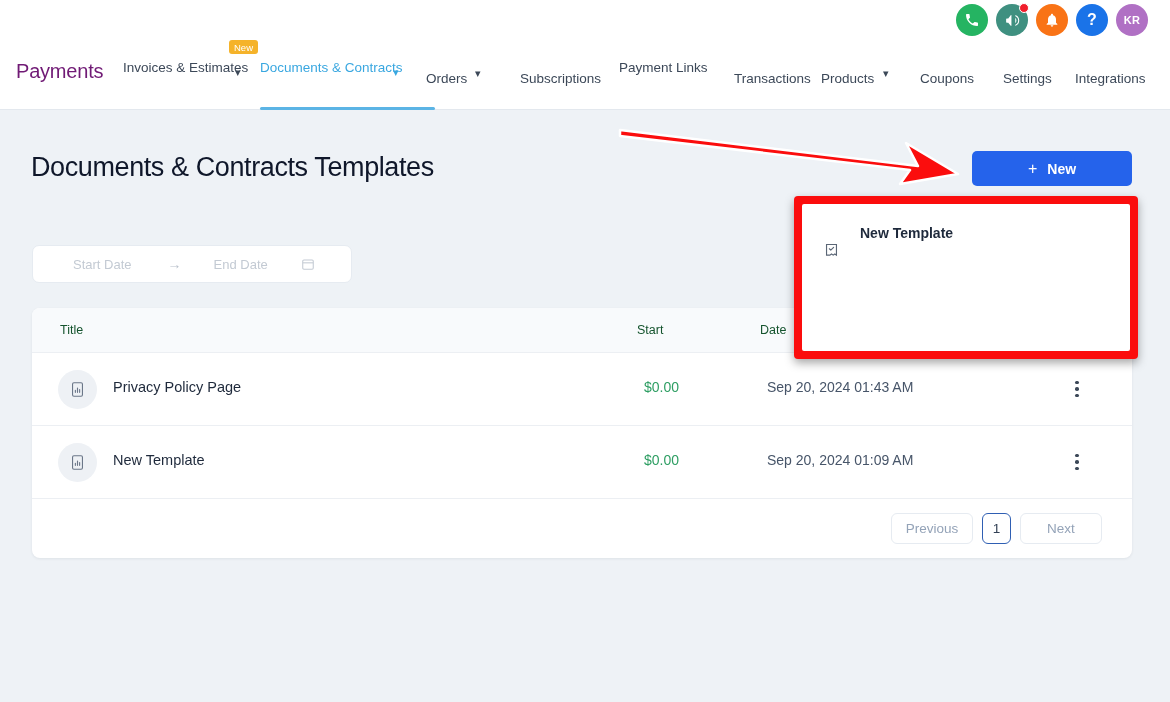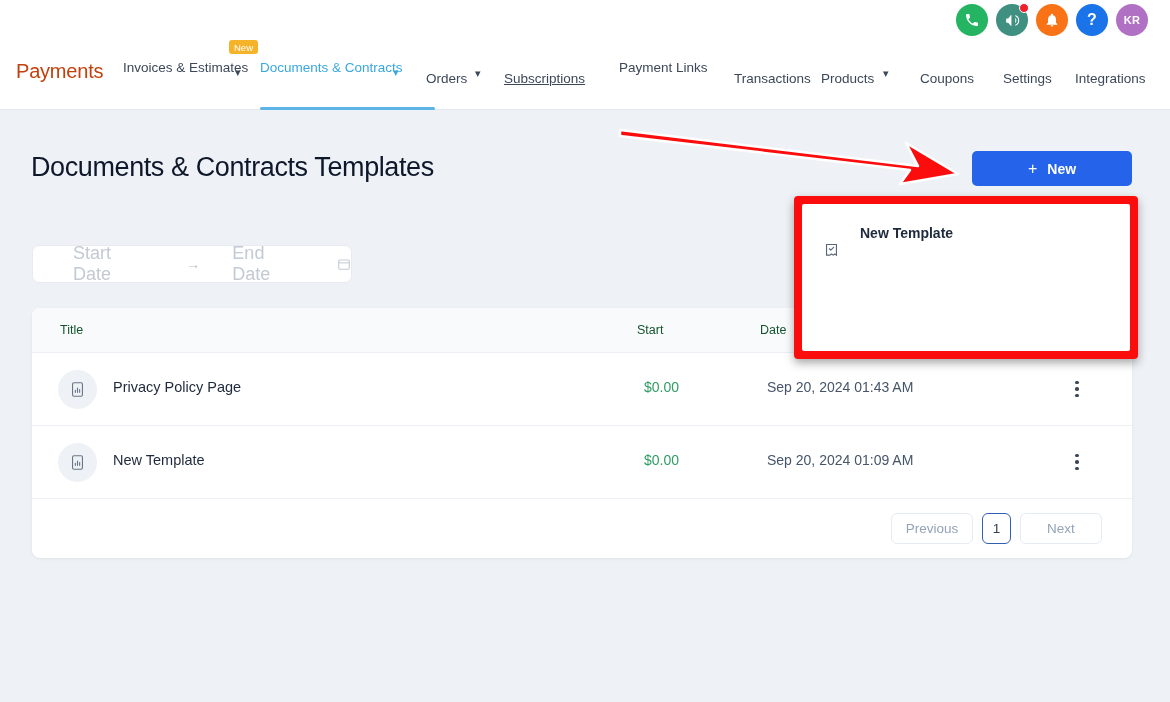--- a/index.html
+++ b/index.html
@@ -32,21 +32,21 @@
   .ic-help  { background: #1a73e8; font-weight: bold; font-size: 16px; }
   .ic-avatar{ background: #b070c4; font-size: 11px; font-weight: bold; letter-spacing: .3px; }
   .dot-badge {
     position: absolute; right: -1px; top: -1px;
     width: 10px; height: 10px; border-radius: 50%;
     background: #f01e2c; border: 1.5px solid #fff;
   }
 
   .brand {
     position: absolute; left: 16px; top: 60px;
-    font-size: 20px; color: #c2410c; font-weight: 400; letter-spacing: -.2px;
+    font-size: 20px; color: #701a75; font-weight: 400; letter-spacing: -.2px;
   }
 
   .nav { position: absolute; left: 120px; top: 38px; right: 10px; height: 72px; }
   .nav-item {
     position: absolute; font-size: 13.5px; color: #3c4858;
     line-height: 25px; cursor: pointer; white-space: nowrap;
   }
   .nav-item.two-line { width: 74px; }
   .nav-item.active { color: #39a7e0; }
   .nav-underline {
@@ -81,21 +81,21 @@
     font-size: 14px; font-weight: 600; cursor: pointer;
   }
   .new-btn .plus { font-size: 16px; font-weight: 400; }
 
   
   .date-filter {
     position: absolute; left: 32px; top: 245px; width: 320px; height: 38px;
     background: #fff; border: 1px solid #e6ebf1; border-radius: 7px;
     display: flex; align-items: center;
   }
-  .date-ph { font-size: 18px; color: #c3cad3; }
+  .date-ph { font-size: 13px; color: #c3cad3; }
   .df-start { margin-left: 40px; }
   .df-arrow { margin-left: 36px; color: #b9c1cb; font-size: 14px; }
   .df-end   { margin-left: 32px; }
   .df-cal   { margin-left: 33px; display: flex; }
 
   
   .card {
     position: absolute; left: 32px; top: 308px; width: 1100px; height: 250px;
     background: #fff; border-radius: 8px;
     box-shadow: 0 1px 3px rgba(16,24,40,.07);
@@ -216,21 +216,21 @@
 
       <span class="new-badge" style="left:109px; top:2px;">New</span>
 
       <div class="nav-item two-line active" style="left:140px; top:17px;">Documents &amp; Contracts</div>
       <div class="chev" style="left:273px; top:28px;">▾</div>
       <div class="nav-underline" style="left:140px; top:69px; width:175px;"></div>
 
       <div class="nav-item" style="left:306px; top:28px;">Orders</div>
       <div class="chev dark" style="left:355px; top:29px;">▾</div>
 
-      <div class="nav-item" style="left:384px; top:28px;text-decoration:underline;">Subscriptions</div>
+      <div class="nav-item" style="left:400px; top:28px;">Subscriptions</div>
 
       <div class="nav-item two-line" style="left:499px; top:17px;">Payment Links</div>
 
       <div class="nav-item" style="left:614px; top:28px;">Transactions</div>
 
       <div class="nav-item" style="left:701px; top:28px;">Products</div>
       <div class="chev dark" style="left:763px; top:29px;">▾</div>
 
       <div class="nav-item" style="left:800px; top:28px;">Coupons</div>
 

